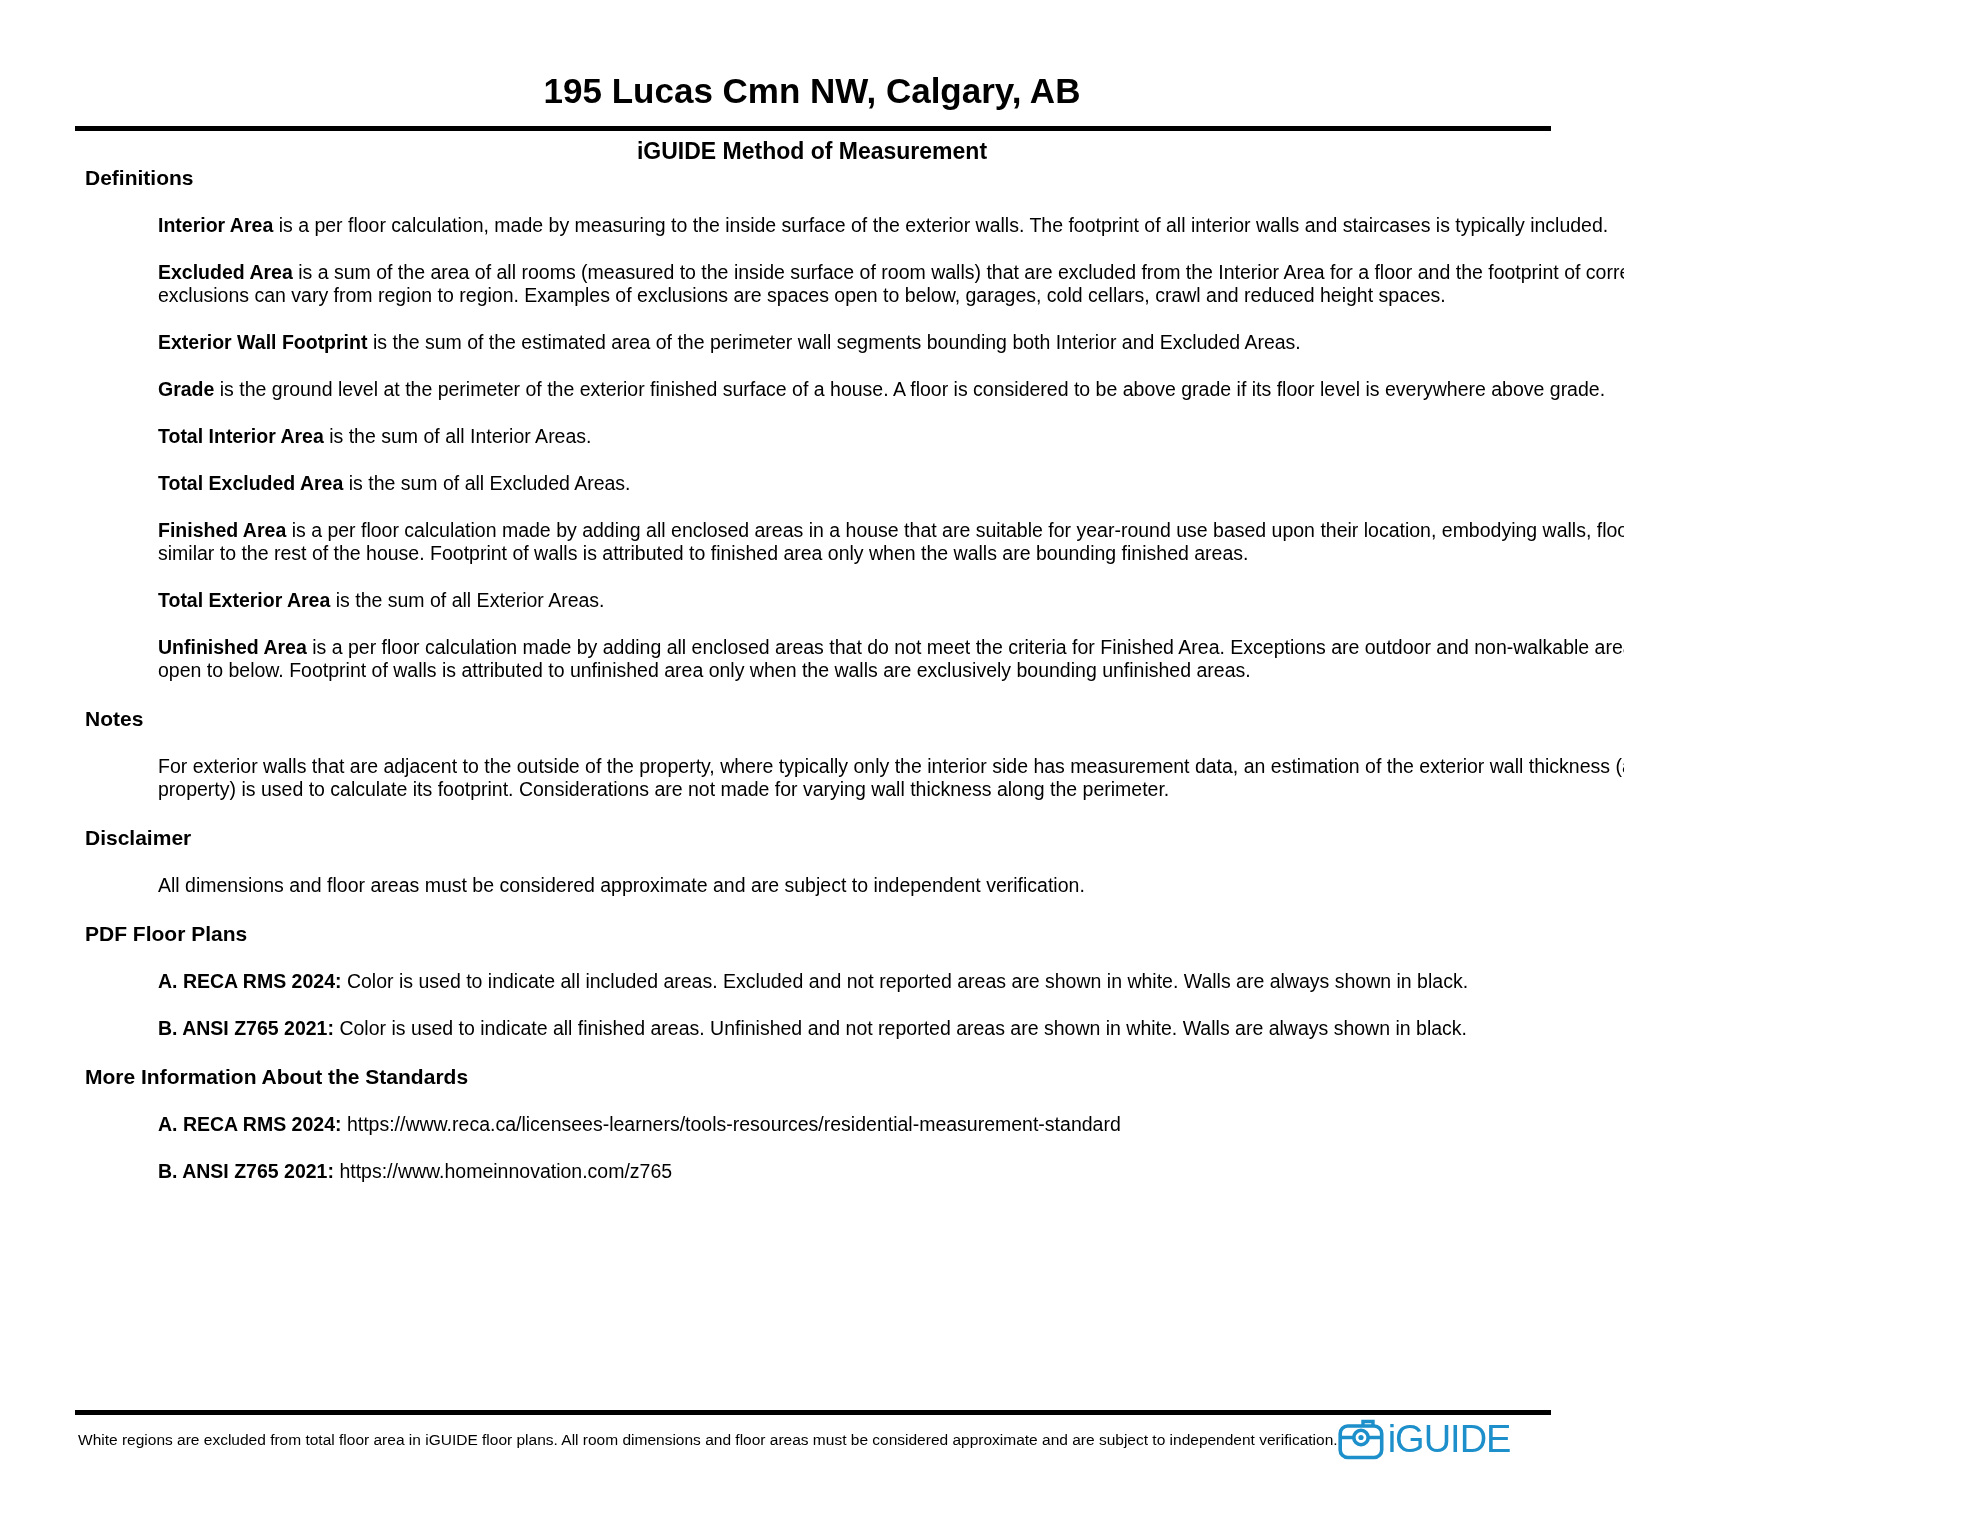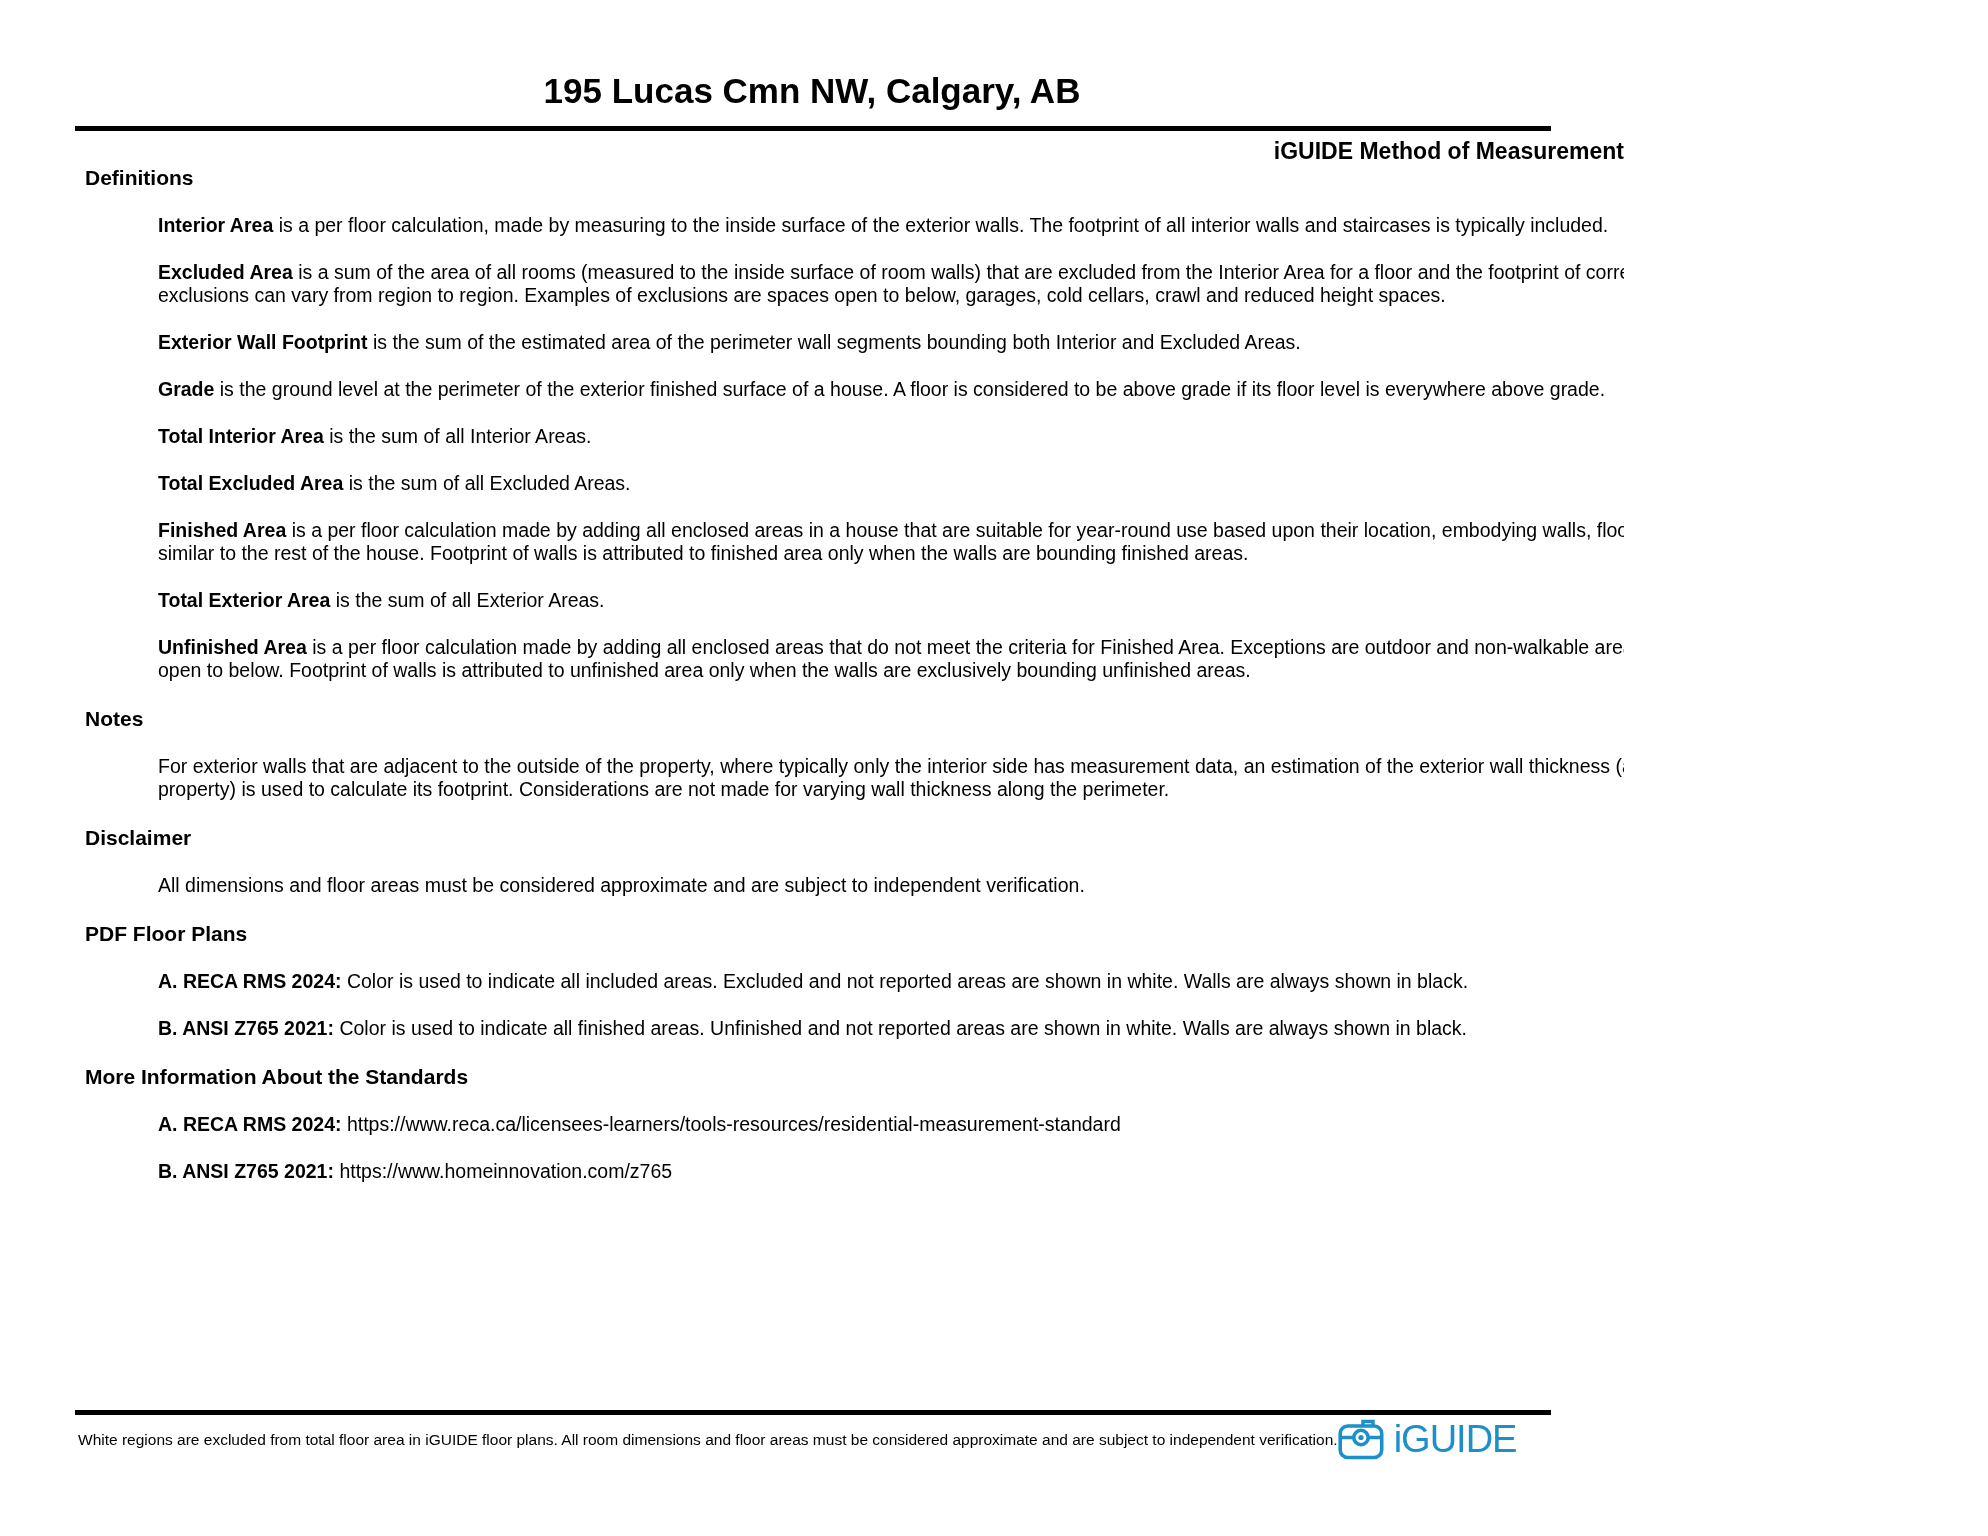--- a/index.html
+++ b/index.html
@@ -27,21 +27,21 @@
   }
   .rule {
     height: 5px;
     background: #000000;
     margin-left: 75px;
     margin-right: 73px;
   }
   .rule-top { margin-top: 14px; }
   .doc-subtitle {
     margin: 6px 0 0 0;
-    text-align: right;
+    text-align: center;
     font-size: 23px;
     font-weight: bold;
     line-height: 28px;
   }
   .sec-heading {
     margin: 0 0 24px 85px;
     font-size: 21px;
     font-weight: bold;
     line-height: 25px;
   }
@@ -66,21 +66,21 @@
   .footer-note {
     margin: 0 0 0 78px;
     font-size: 15.5px;
     line-height: 19px;
     max-width: 1560px;
   }
   .logo {
     display: flex;
     align-items: center;
     margin-right: 80px;
-    gap: 10px;
+    gap: 4px;
     color: var(--logo-color, #1D8FCA);
   }
   .logo-text {
     font-size: 38px;
     line-height: 40px;
     letter-spacing: -1px;
     font-weight: normal;
   }
   .logo svg { display: block; }
 </style>

